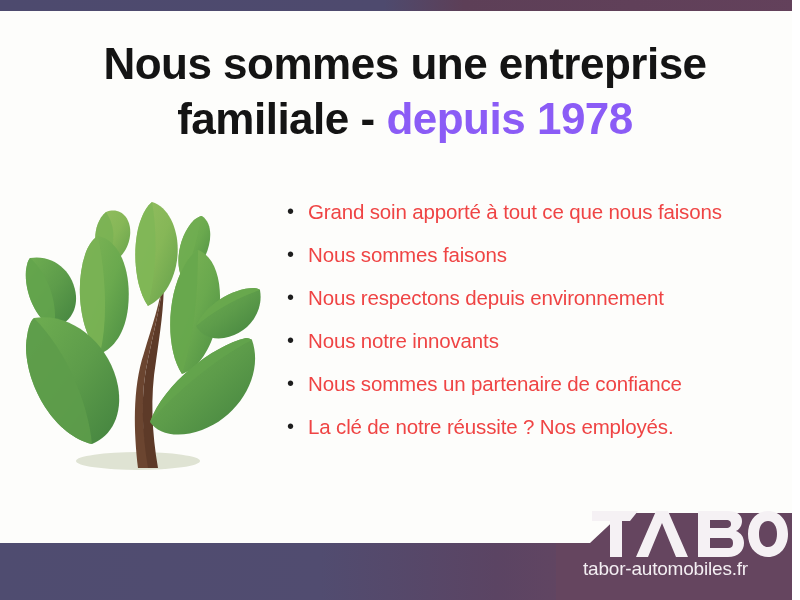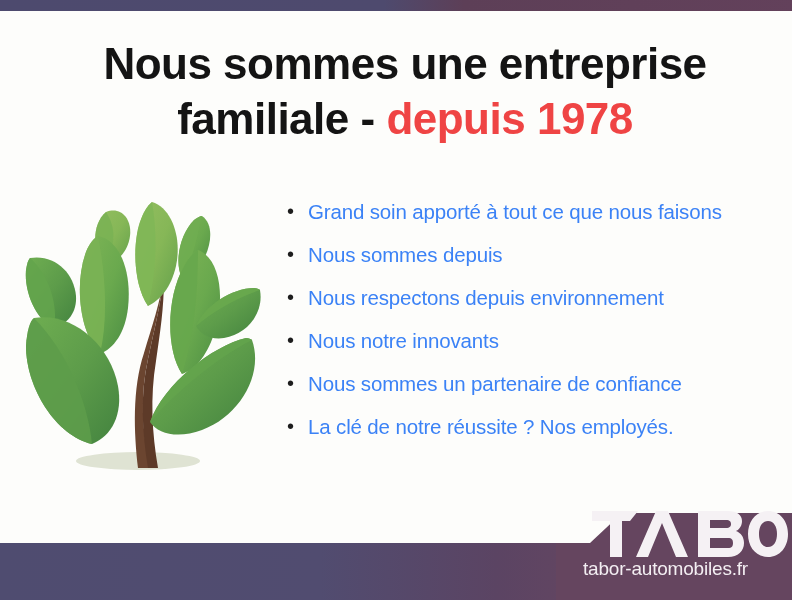--- a/index.html
+++ b/index.html
@@ -79,39 +79,39 @@
     width: 690px;
     text-align: center;
     font-family: "Liberation Sans", sans-serif;
     font-weight: bold;
     font-size: 44px;
     line-height: 55px;
     letter-spacing: -0.5px;
     color: #141414;
   }
   .heading .line { display: block; }
-  .heading .accent { color: #ef4444; }
+  .heading .accent { color: #8b5cf6; }
 
   
   .bullets {
     position: absolute;
     left: 284px;
     top: 190px;
     width: 500px;
     margin: 0;
     padding: 0;
     list-style: none;
   }
   .bullets li {
     position: relative;
     padding-left: 24px;
     font-family: "Liberation Sans", sans-serif;
     font-size: 20.5px;
     line-height: 43px;
-    color: #3b82f6;
+    color: #ef4444;
     letter-spacing: -0.15px;
     white-space: nowrap;
   }
   .bullets li::before {
     content: "\2022";
     position: absolute;
     left: 3px;
     top: 0;
     font-size: 20px;
     color: #1d1d1d;
@@ -214,21 +214,21 @@
       <g>
         <path d="M232 152 C244 186 220 228 182 242 C158 251 138 246 130 234
                  C144 196 192 158 226 150 C229 150 231 151 232 152 Z" fill="url(#lfC)"></path>
         <path d="M232 152 C196 170 156 204 130 234 C144 196 192 158 226 150 C229 150 231 151 232 152 Z" fill="#63a44c" opacity="0.88"></path>
       </g>
     </svg>
   </div>
 
   <ul class="bullets">
     <li>Grand soin apporté à tout ce que nous faisons</li>
-    <li>Nous sommes depuis</li>
+    <li>Nous sommes faisons</li>
     <li>Nous respectons depuis environnement</li>
     <li>Nous notre innovants</li>
     <li>Nous sommes un partenaire de confiance</li>
     <li>La clé de notre réussite ? Nos employés.</li>
   </ul>
 
   <div class="band-bottom"></div>
 
   <div class="logo-plaque"></div>
 

